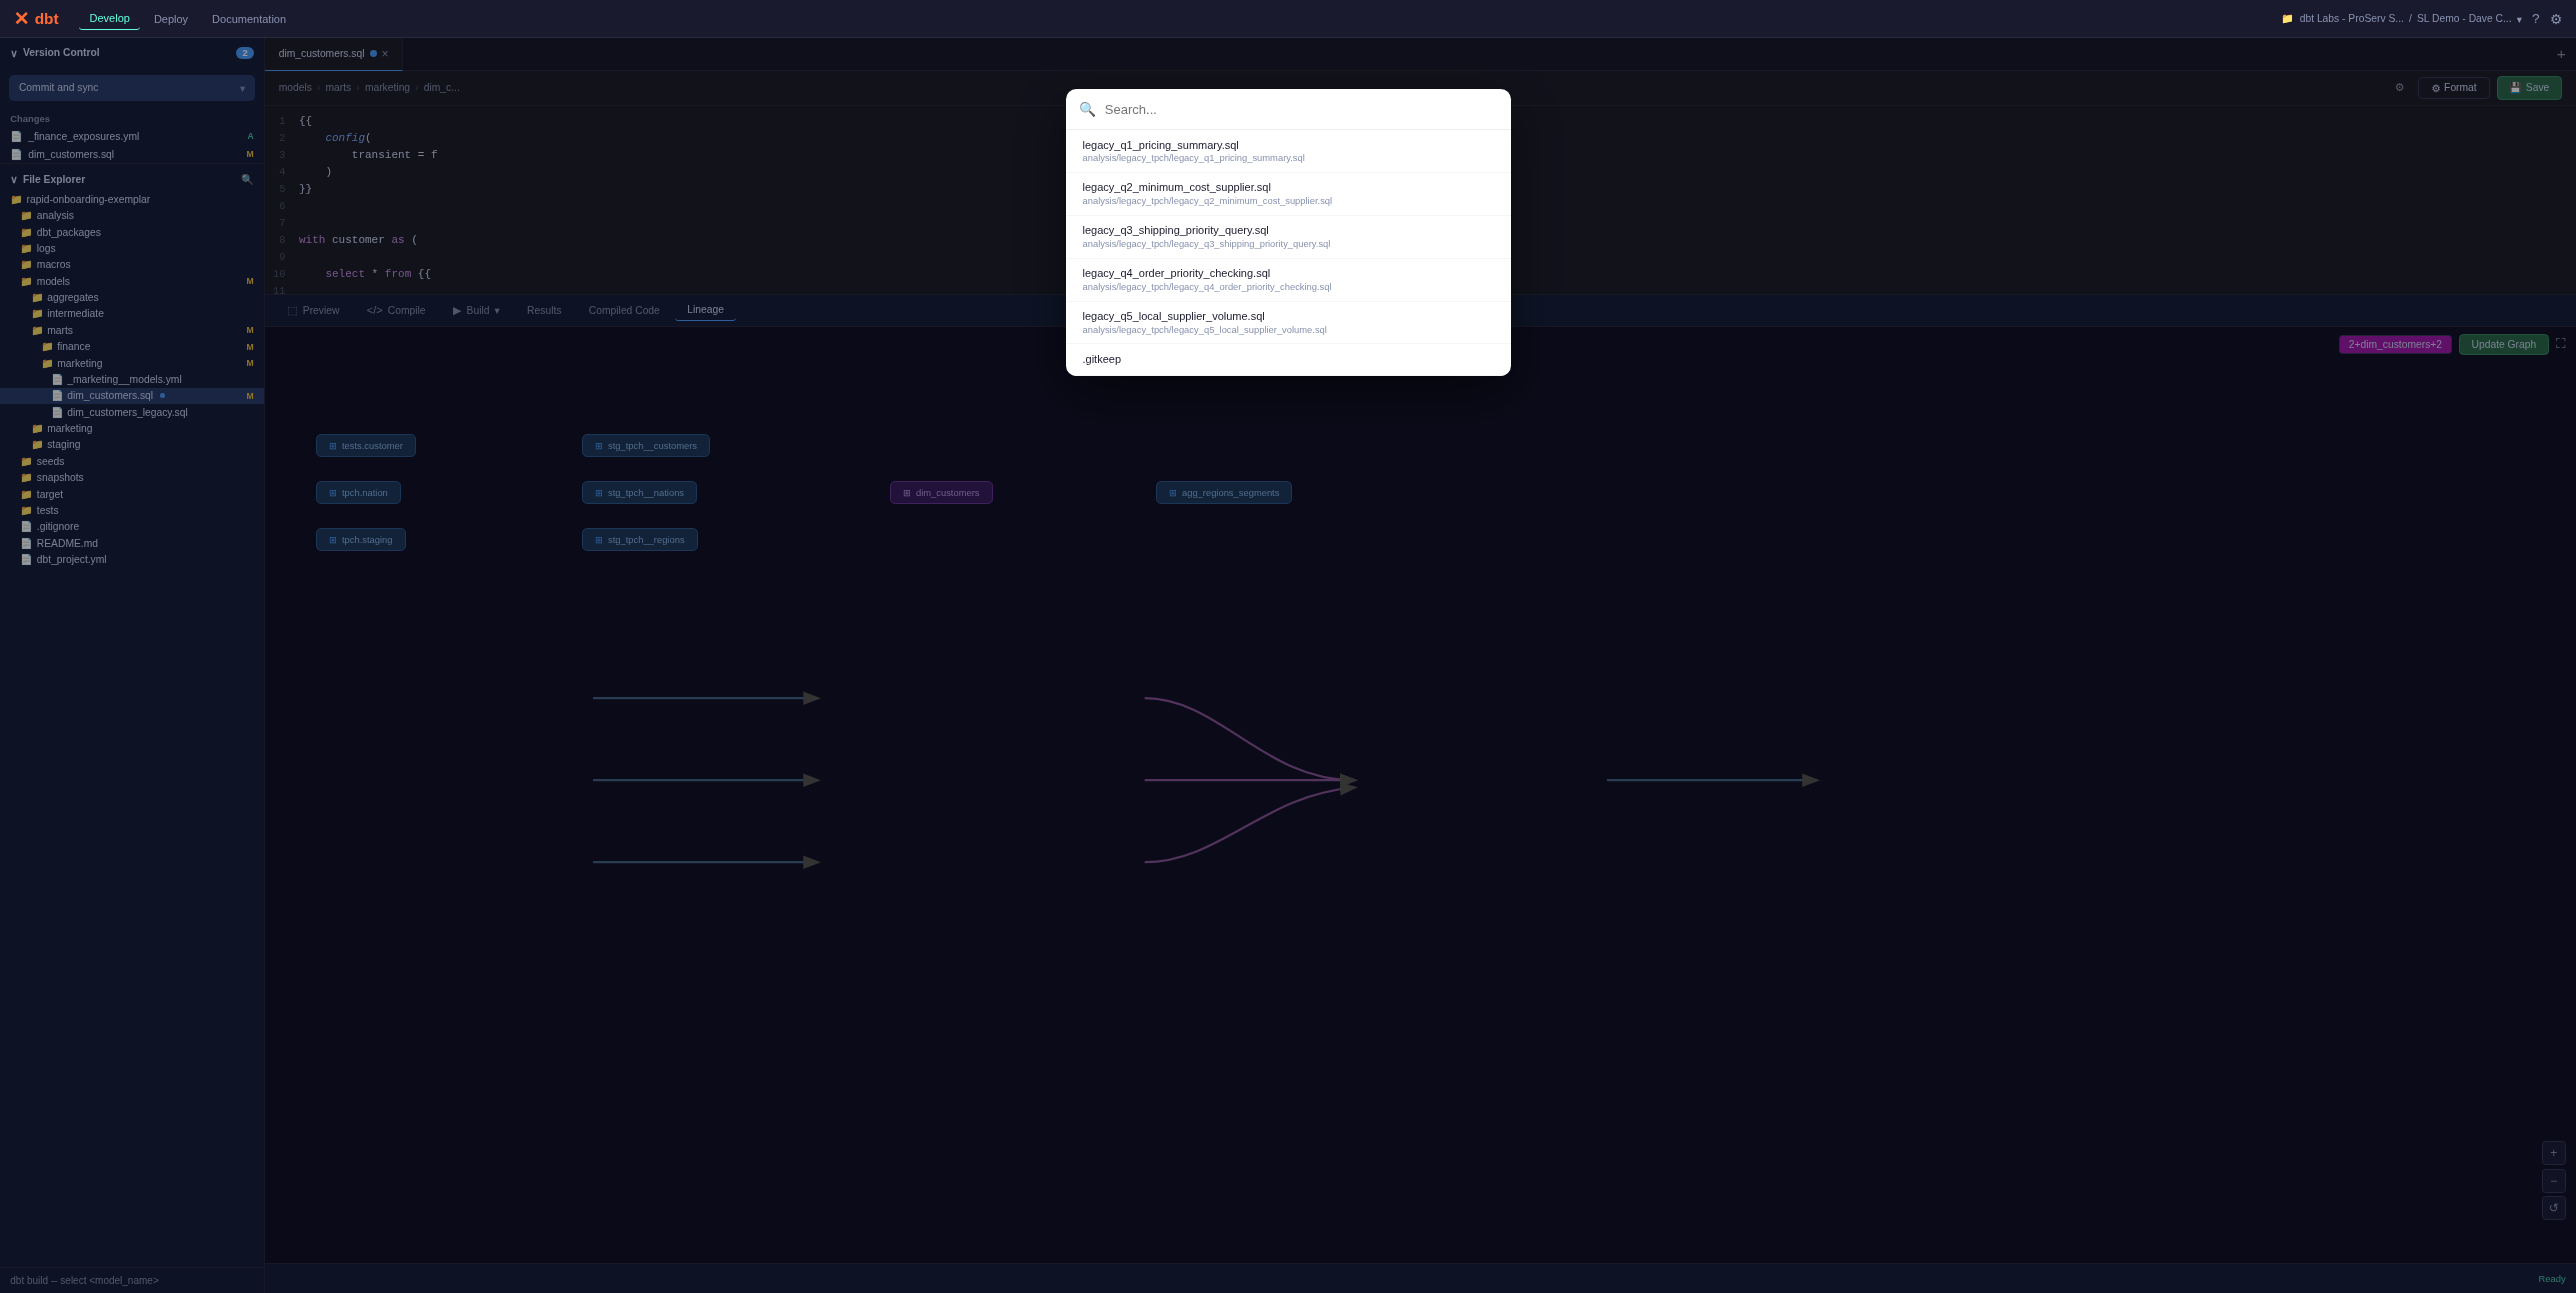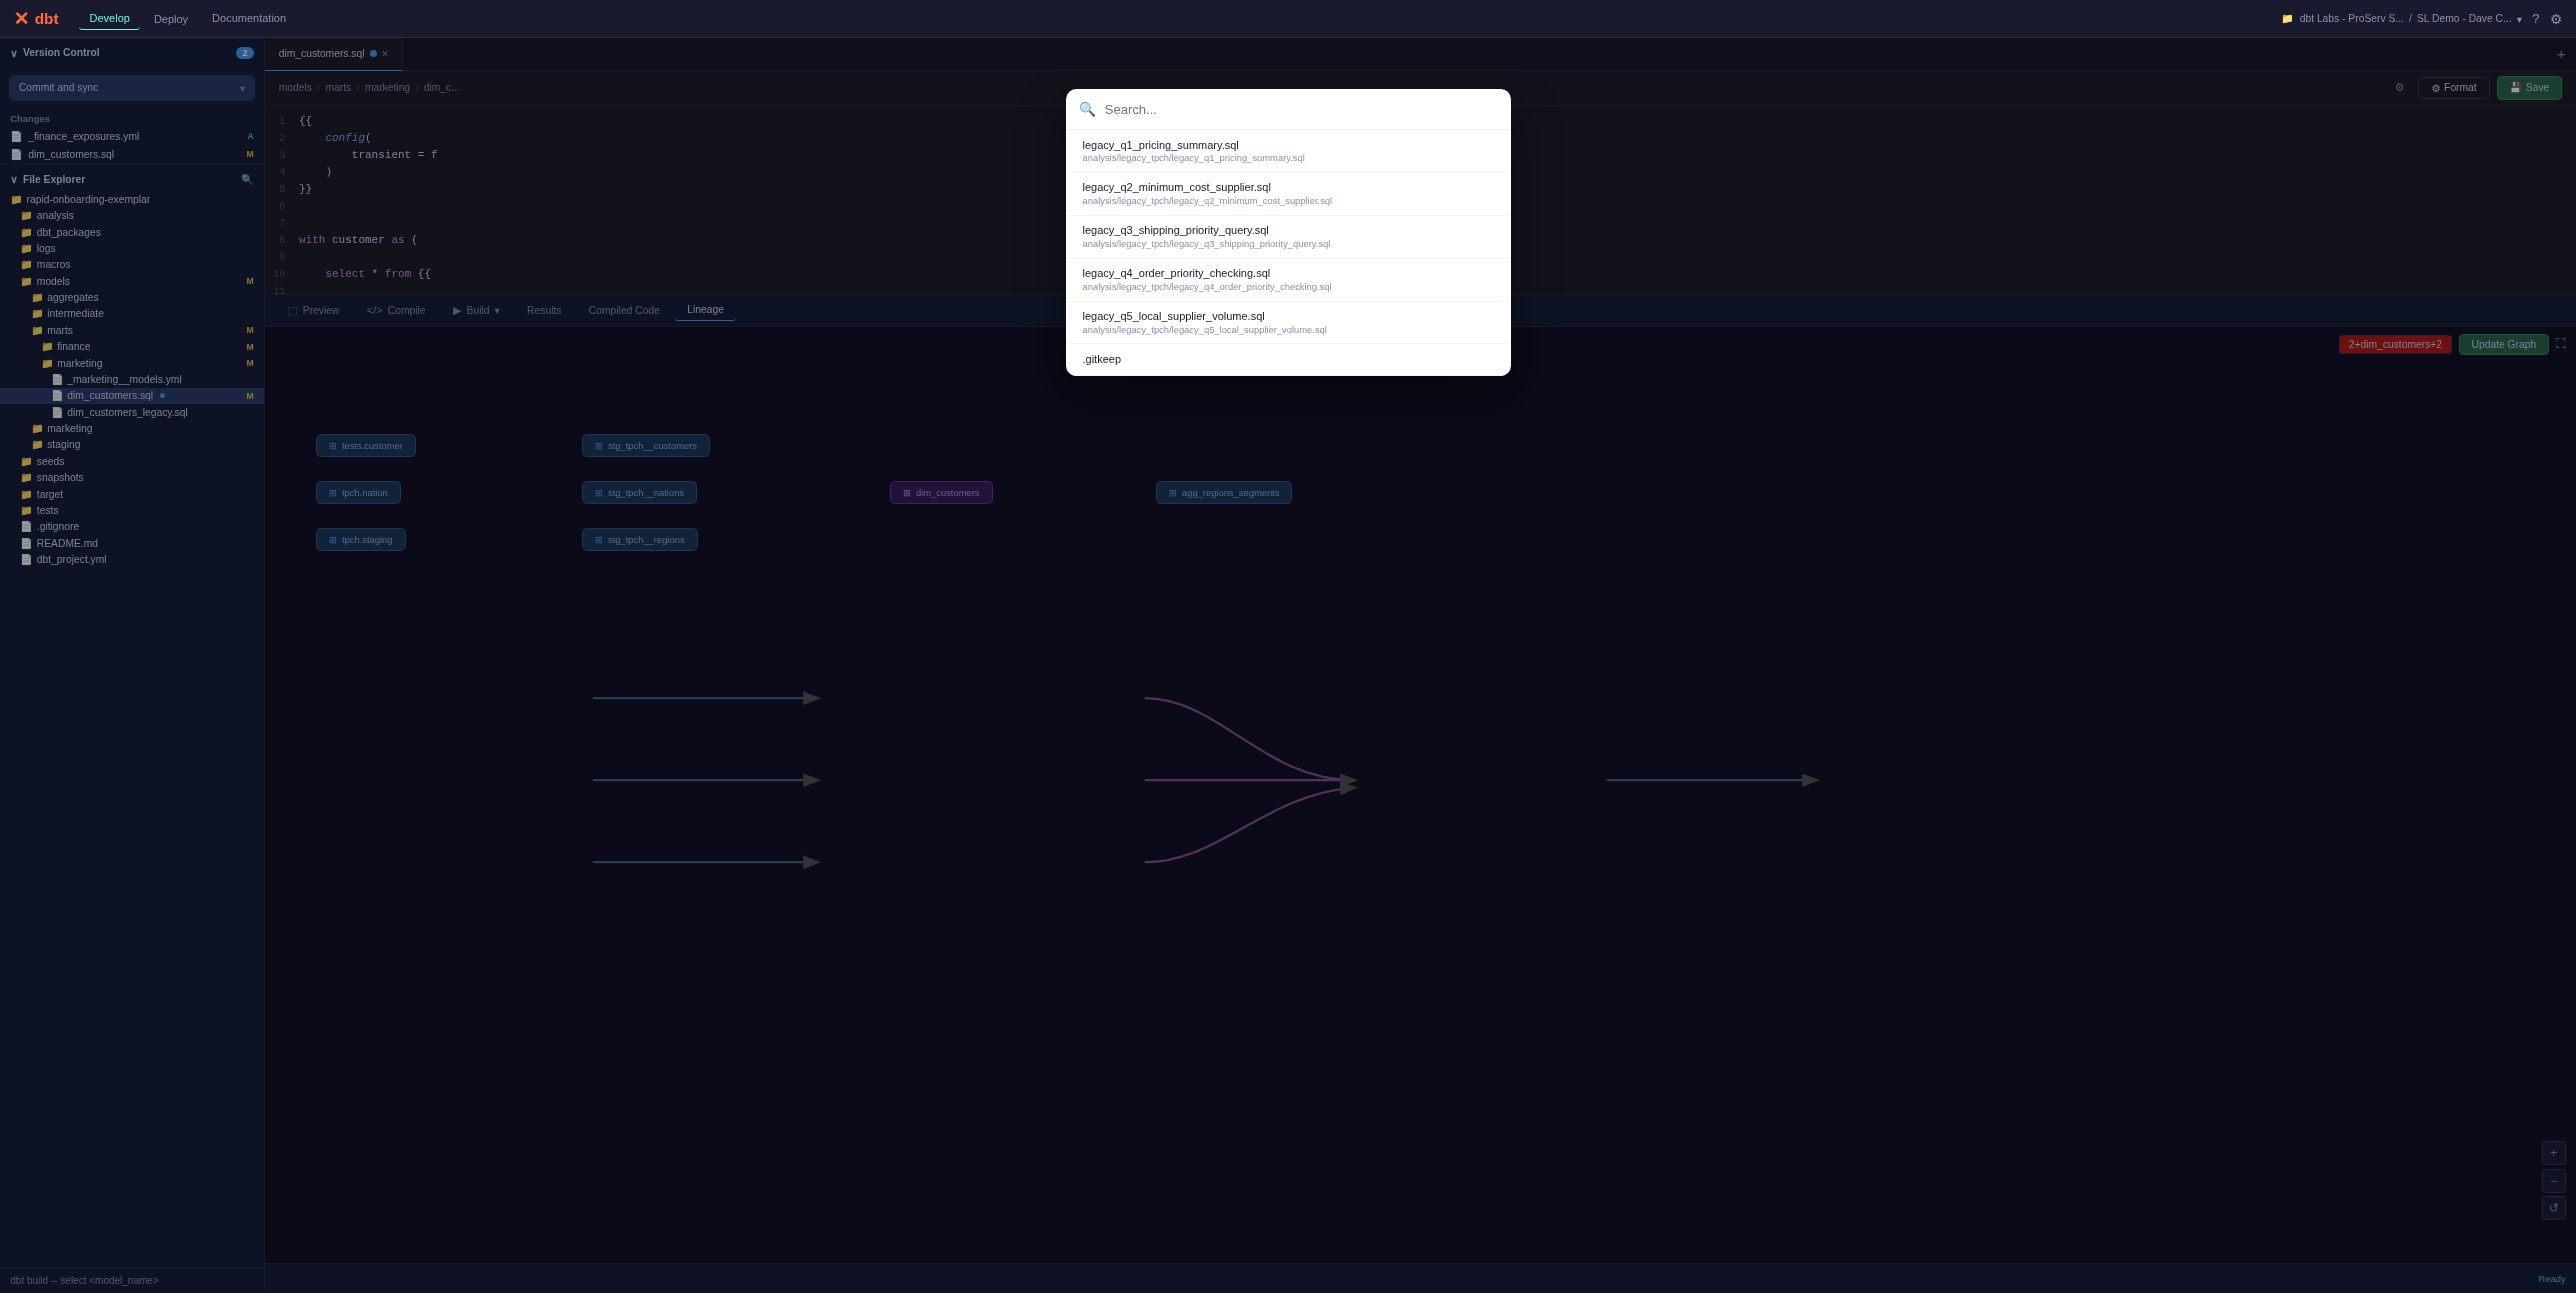--- a/index.html
+++ b/index.html
@@ -6,21 +6,21 @@
     body { font-family: -apple-system, BlinkMacSystemFont, 'Segoe UI', sans-serif; background: #1e1e2e; color: #cdd6f4; font-size: 11px; overflow: hidden; height: 100vh; }
 
     
     .top-nav {
       display: flex; align-items: center; background: #1a1a2e; height: 38px;
       padding: 0 13.7px; border-bottom: 0.9px solid #2a2a3e; position: relative; z-index: 100;
     }
     .nav-logo { display: flex; align-items: center; gap: 5.1px; margin-right: 20.6px; }
     .nav-logo-icon { color: #ff6b35; font-size: 19px; font-weight: 900; }
     .nav-logo-text { color: #ff6b35; font-size: 15.4px; font-weight: 700; }
-    .nav-links { display: flex; gap: 3.4px; }
+    .nav-links { display: flex; gap: 3.4px; align-items: center; }
     .nav-link { color: #8892b0; padding: 5.1px 10.3px; border-radius: 3.4px; cursor: pointer; font-size: 11px; }
     .nav-link.active { color: #64ffda; border-bottom: 1.7px solid #64ffda; }
     .nav-right { margin-left: auto; display: flex; align-items: center; gap: 10.3px; }
     .nav-project { display: flex; align-items: center; gap: 5.1px; color: #8892b0; font-size: 10.3px; }
     .nav-icon-btn { color: #8892b0; cursor: pointer; font-size: 13.7px; }
 
     
     .main-layout { display: flex; height: calc(100vh - 38px); }
 
     
@@ -129,21 +129,21 @@
     .pane-tab.active { color: #cdd6f4; border-bottom: 1.7px solid #4a9eff; }
     .pane-tab-icon { font-size: 11px; }
 
     
     .lineage-pane { flex: 1; background: #12122a; position: relative; overflow: hidden; }
     .lineage-toolbar {
       position: absolute; top: 0; right: 0; display: flex; align-items: center;
       gap: 6.9px; padding: 6.9px 10.3px; z-index: 10;
     }
     .lineage-selector {
-      background: #b91c1c; border: 0.9px solid #3a3a5e; border-radius: 3.4px;
+      background: #a21caf; border: 0.9px solid #3a3a5e; border-radius: 3.4px;
       padding: 3.4px 8.6px; color: #cdd6f4; font-size: 10.3px;
     }
     .btn-update-graph {
       background: #2d6a4f; border: 0.9px solid #3a8a6a; border-radius: 4.3px;
       padding: 4.3px 12px; color: #cdd6f4; cursor: pointer; font-size: 10.3px;
     }
     .lineage-controls { position: absolute; right: 10.3px; bottom: 43px; display: flex; flex-direction: column; gap: 3.4px; }
     .lineage-ctrl-btn {
       background: #1e1e3e; border: 0.9px solid #3a3a5e; border-radius: 3.4px;
       width: 24px; height: 24px; display: flex; align-items: center; justify-content: center;

